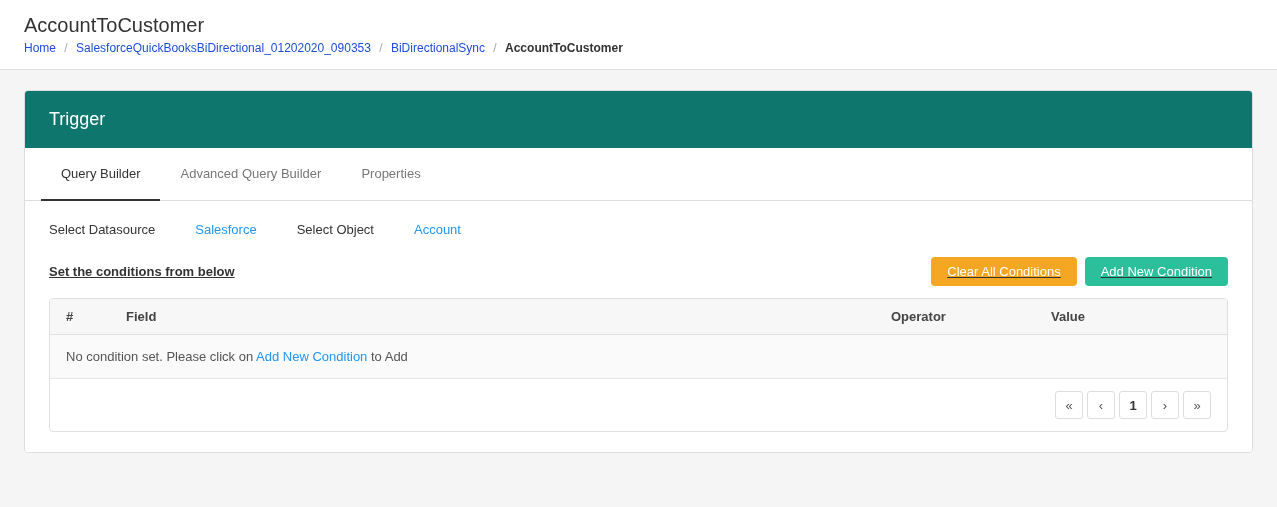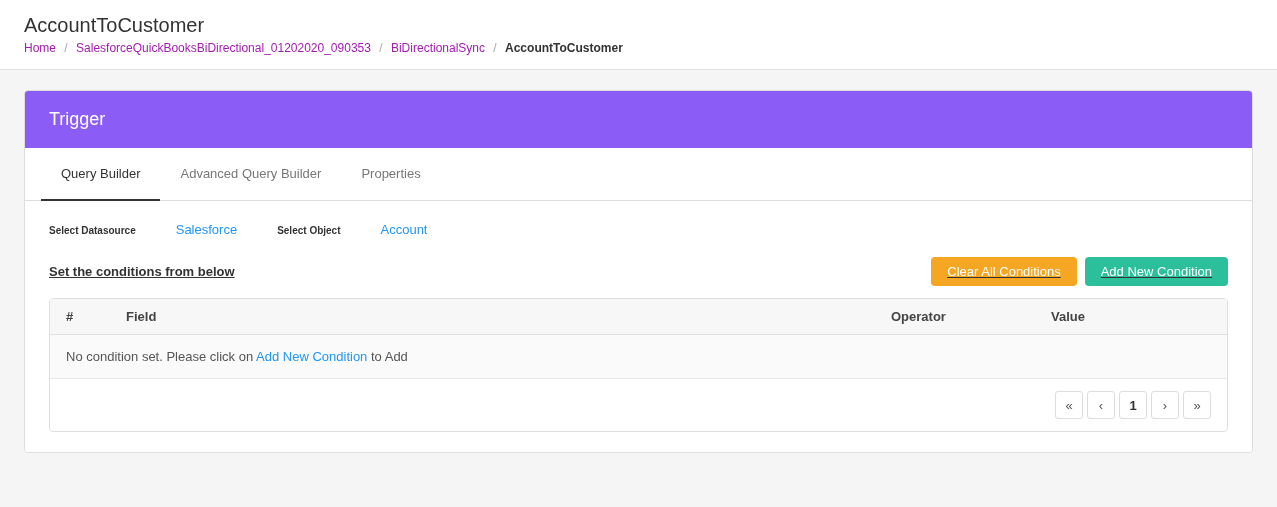--- a/index.html
+++ b/index.html
@@ -18,21 +18,21 @@
       font-size: 20px;
       font-weight: 400;
       color: #333;
       margin-bottom: 4px;
     }
     .breadcrumb {
       font-size: 12px;
       color: #999;
     }
     .breadcrumb a {
-      color: #a21caf;
+      color: #1d4ed8;
       text-decoration: none;
     }
     .breadcrumb .sep { margin: 0 5px; color: #aaa; }
     .breadcrumb .current { color: #333; font-weight: bold; }
 
     .top-bar-right { display: flex; gap: 12px; align-items: center; }
 
     .btn-save {
       background: #2bbf9b;
       color: #fff;
@@ -71,21 +71,21 @@
     }
 
     .trigger-card {
       background: #fff;
       border-radius: 4px;
       overflow: hidden;
       border: 1px solid #ddd;
     }
 
     .trigger-header {
-      background: #8b5cf6;
+      background: #0f766e;
       padding: 18px 24px;
     }
     .trigger-title {
       color: #fff;
       font-size: 18px;
       font-weight: 400;
     }
 
     .tabs {
       display: flex;
@@ -112,22 +112,22 @@
       background: #fff;
     }
 
     .datasource-row {
       display: flex;
       align-items: center;
       gap: 40px;
       margin-bottom: 20px;
     }
     .ds-label {
-      font-weight: bold;
-      font-size: 10px;
+      font-weight: normal;
+      font-size: 13px;
       min-width: 130px;
     }
     .ds-value a {
       color: #2196f3;
       text-decoration: none;
       font-size: 13px;
     }
 
     .conditions-row {
       display: flex;

